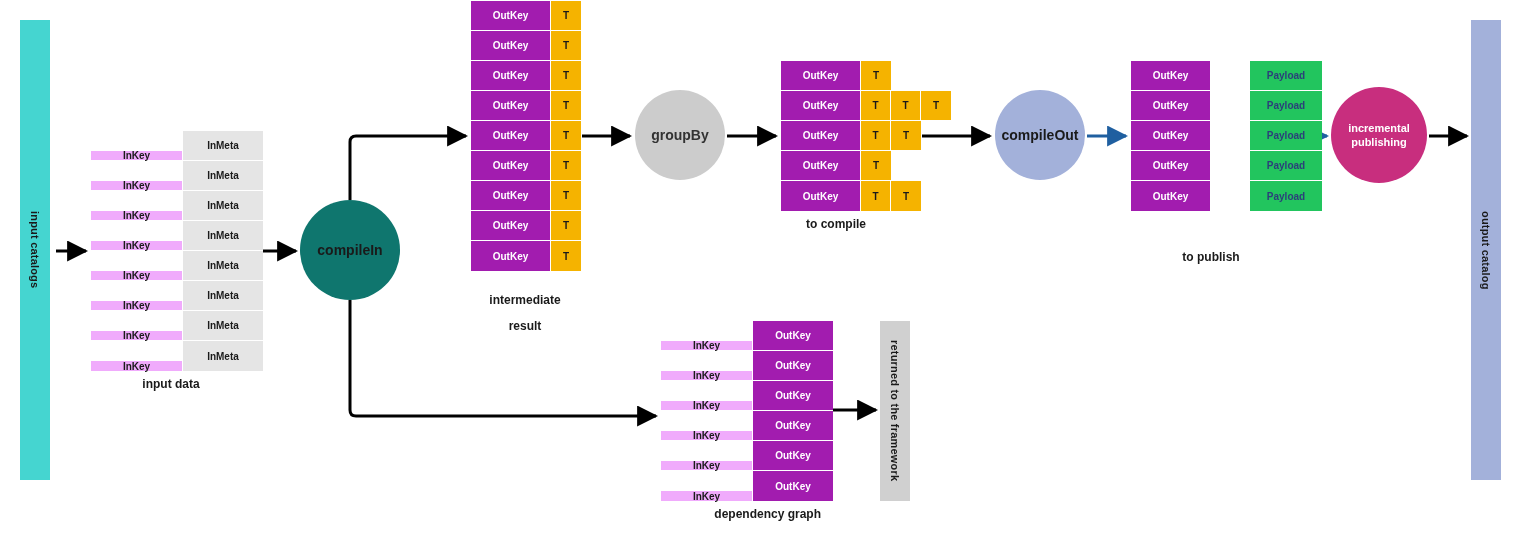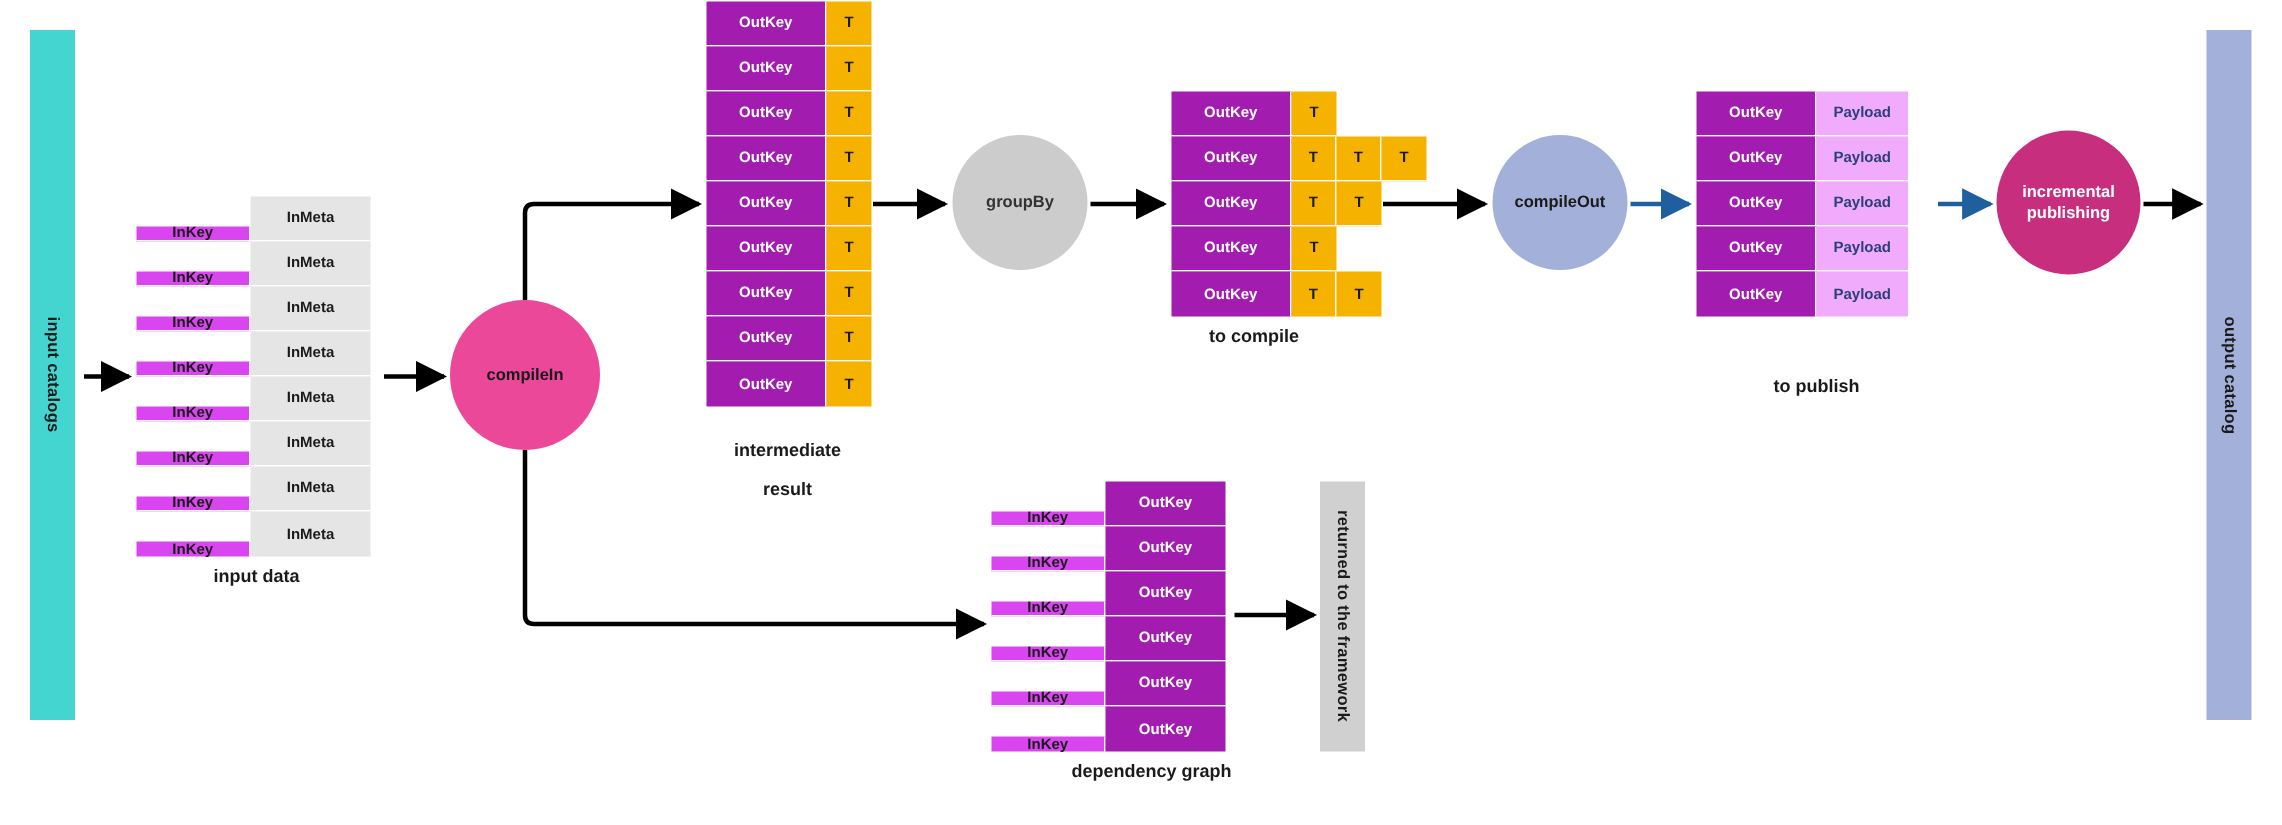--- a/index.html
+++ b/index.html
@@ -25,41 +25,41 @@
   #returned-box{left:880px;top:321px;width:30px;height:180px;background:#D0D0D0;}
 
   
   .tbl{position:absolute;}
   .row{display:flex;height:30px;box-sizing:border-box;}
   .cell{
     display:flex;align-items:center;justify-content:center;
     font-size:10px;font-weight:bold;box-sizing:border-box;
     border-bottom:1px solid #ffffff;border-right:1px solid #ffffff;
   }
-  .c-inkey  {background:#d946ef;color:#1a1a1a;width:76px;margin-top:20px;}
+  .c-inkey  {background:#f0abfc;color:#1a1a1a;width:92px;margin-top:20px;}
   .c-inmeta {background:#e5e5e5;color:#1a1a1a;width:80px;}
   .c-outkey {background:#a21caf;color:#ffffff;width:80px;}
   .c-t      {background:#F5B300;color:#1a1a1a;width:30px;}
-  .c-payload{background:#f0abfc;color:#2b3f7a;width:61px;}
+  .c-payload{background:#22c55e;color:#2b3f7a;width:72px;margin-left:39px;}
   .row .cell:last-child{border-right:none;}
   .row:last-child .cell{border-bottom:none;}
 
   .caption{
     position:absolute;text-align:center;
     font-size:12px;font-weight:bold;color:#1a1a1a;line-height:13px;
     white-space:pre-line;
   }
 
   
   .node{
     position:absolute;border-radius:50%;
     display:flex;align-items:center;justify-content:center;text-align:center;
-    font-size:11px;font-weight:bold;line-height:14px;
-  }
-  #node-compilein   {left:300px;top:200px;width:100px;height:100px;background:#ec4899;color:#1a1a1a;}
+    font-size:14px;font-weight:bold;line-height:14px;
+  }
+  #node-compilein   {left:300px;top:200px;width:100px;height:100px;background:#0f766e;color:#1a1a1a;}
   #node-groupby     {left:635px;top:90px; width:90px; height:90px; background:#CCCCCC;color:#333333;}
   #node-compileout  {left:995px;top:90px; width:90px; height:90px; background:#A3B1DA;color:#1a1a1a;}
   #node-incremental {left:1331px;top:87px;width:96px;height:96px;background:#C82E7E;color:#ffffff;font-size:11px;}
 
   
   #tbl-input-data   {left:91px;  top:131px;}
   #tbl-intermediate {left:471px; top:1px;}
   #tbl-to-compile   {left:781px; top:61px;}
   #tbl-to-publish   {left:1131px;top:61px;}
   #tbl-dep-graph    {left:661px; top:321px;}

